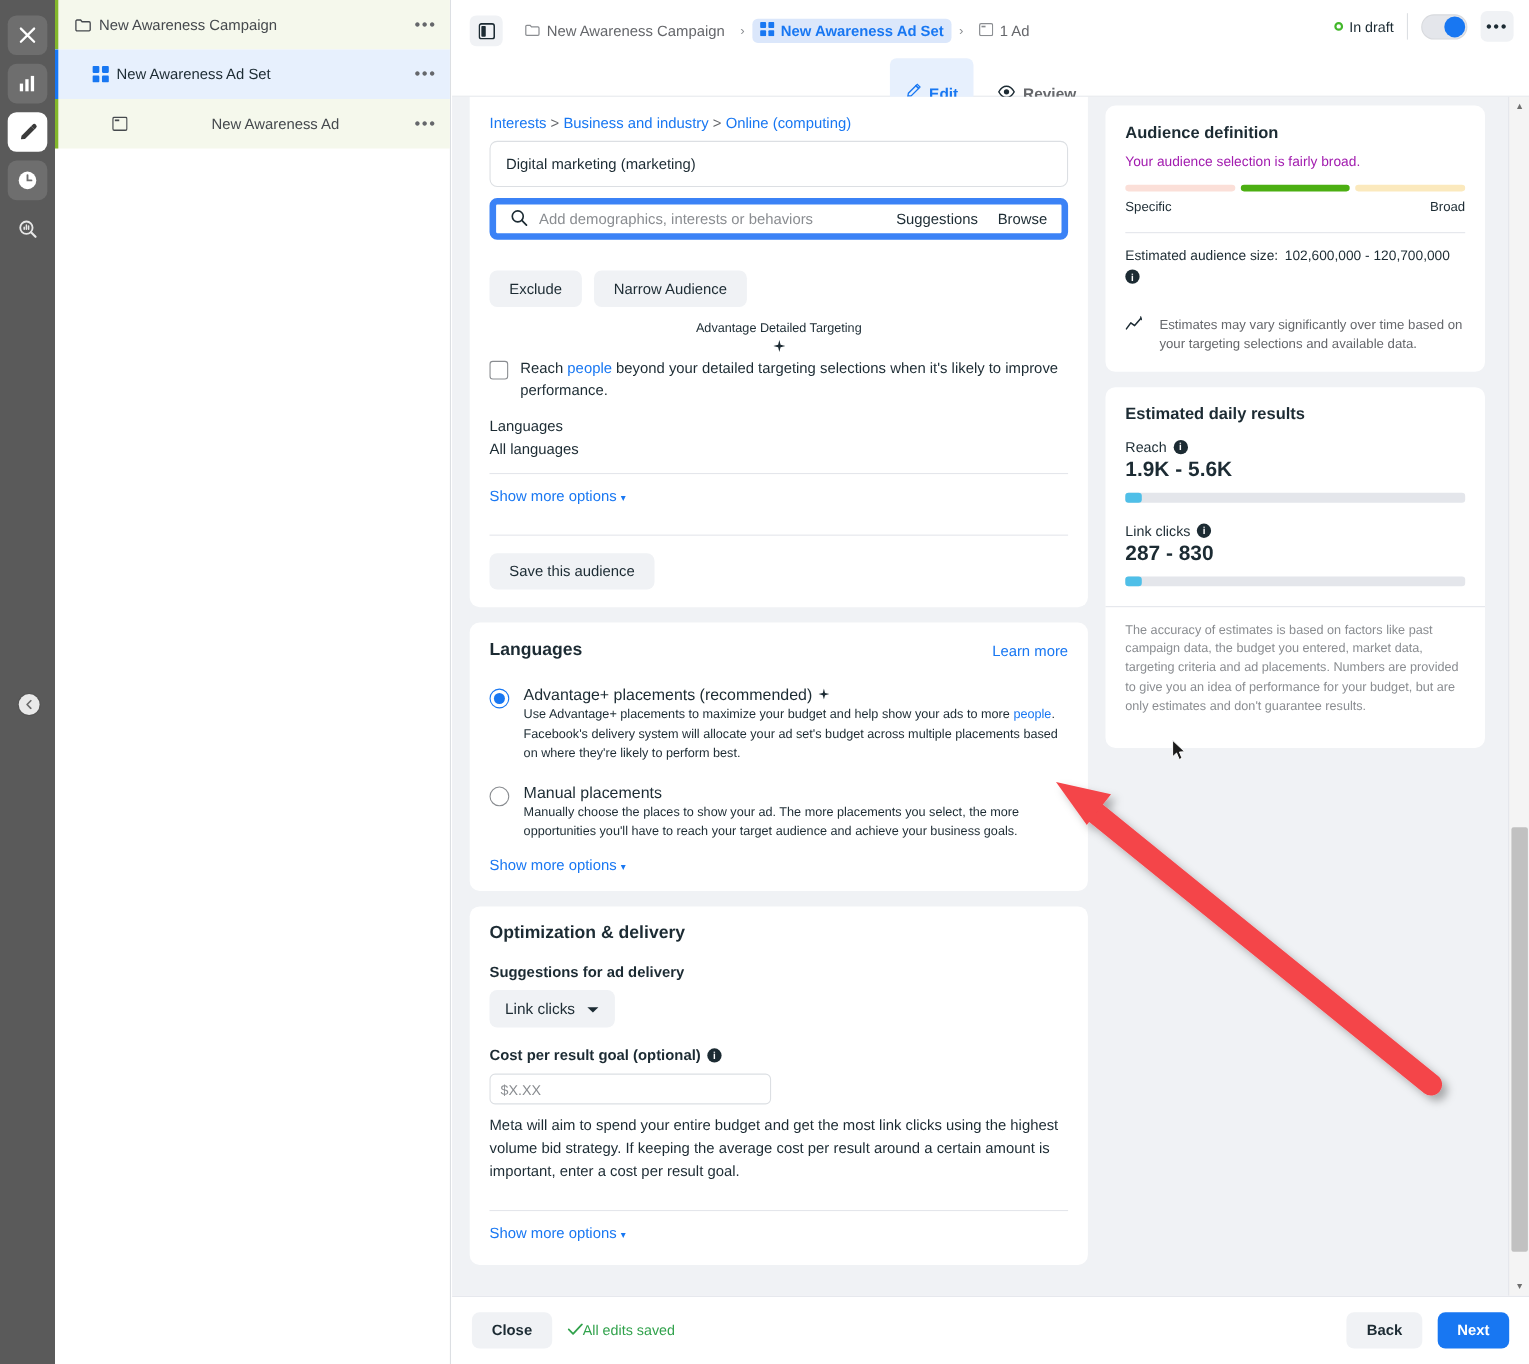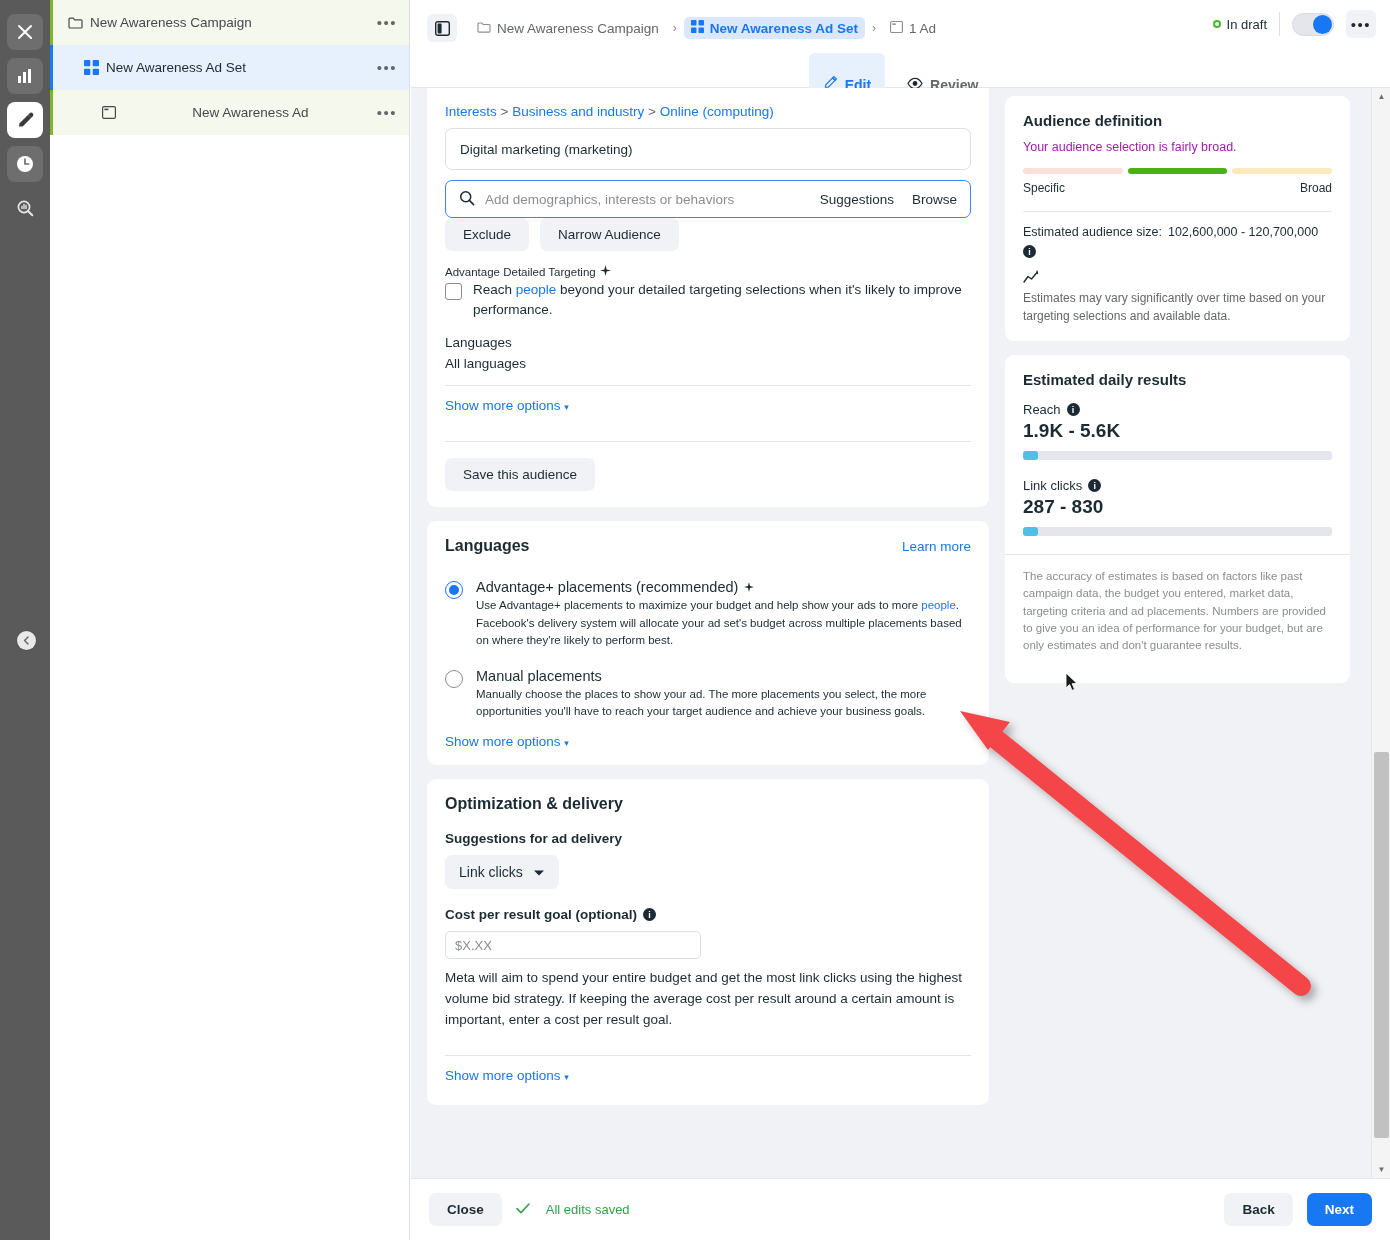--- a/index.html
+++ b/index.html
@@ -112,29 +112,29 @@
 
   .link { color:#1877f2; }
   .crumb-interest { font-size:13.5px; color:#1877f2; margin-bottom:9px; }
   .crumb-interest .gt { color:#65676b; }
   .chipbox {
     border:1px solid #dcdfe3; border-radius:7px; height:42px; display:flex;
     align-items:center; padding:0 14px; font-size:13.5px; color:#1c2b33;
     background:#fff; margin-bottom:10px;
   }
   .searchbox {
-    border:1px solid #3b82f6; border-radius:7px; height:38px; display:flex;
-    align-items:center; padding:0 13px; background:#fff; gap:10px; margin-bottom:0;
+    border:6px solid #3b82f6; border-radius:7px; height:38px; display:flex;
+    align-items:center; padding:0 13px; background:#fff; gap:10px; margin-bottom:28px;
   }
   .searchbox .ph { flex:1; color:#8a8d91; font-size:13.5px; }
   .searchbox .act { font-size:13.5px; color:#1c2b33; margin-left:12px; }
   .btnrow { display:flex; gap:11px; margin-bottom:14px; }
   .gbtn { background:#f0f2f5; border-radius:7px; padding:9px 18px; font-size:13.5px;
           color:#1c2b33; font-weight:400; }
-  .mini-h { font-size:11.5px; color:#1c2b33; display:flex; align-items:center; gap:4px; margin-bottom:2px;}
+  .mini-h { font-size:11.5px; color:#1c2b33; display:flex; align-items:center; gap:4px; margin-bottom:2px;flex-direction:column;}
   .ckrow { display:flex; gap:11px; align-items:flex-start; }
   .ckbox { width:17px; height:17px; border:1px solid #8a8d91; border-radius:3px; flex:0 0 17px; margin-top:3px; background:#fff;}
   .cktxt { font-size:13.5px; line-height:1.45; color:#1c2b33; }
   .sec-label { font-weight:normal; font-size:13.5px; margin-top:16px; }
   .sec-val { font-size:13.5px; margin-top:6px; color:#1c2b33; }
   .hr { height:1px; background:#e4e6eb; margin:14px 0 12px; }
   .showmore { color:#1877f2; font-size:13.5px; }
   .caret { font-size:9px; }
 
   .card-h { display:flex; justify-content:space-between; align-items:center; }
@@ -165,21 +165,21 @@
 
   
   .sidecard { background:#fff; border-radius:9px; margin-bottom:14px; padding:16px 18px; }
   .side-title { font-size:15px; font-weight:bold; margin-bottom:11px; }
   .side-sub { font-size:12.5px; color:#a21caf; margin-bottom:14px; }
   .meter { display:flex; gap:5px; margin-bottom:7px; }
   .meter i { height:6px; border-radius:4px; flex:1; display:block; }
   .meter-lbls { display:flex; justify-content:space-between; font-size:12px; color:#1c2b33; }
   .side-hr { height:1px; background:#e4e6eb; margin:16px 0 13px; }
   .est-line { font-size:12.5px; display:flex; align-items:center; gap:6px; flex-wrap:wrap;}
-  .note { display:flex; gap:0; margin-top:12px; font-size:12px; color:#65676b; line-height:1.45;flex-direction:column;}
+  .note { display:flex; gap:14px; margin-top:29px; font-size:12px; color:#65676b; line-height:1.45;}
   .kpi-label { font-size:13px; display:flex; align-items:center; gap:6px; color:#1c2b33;}
   .kpi-val { font-size:19px; font-weight:bold; margin-top:3px; color:#1c2b33;}
   .bar { height:9px; border-radius:3px; background:#e4e6eb; margin-top:9px; position:relative; }
   .bar b { position:absolute; left:0; top:0; bottom:0; width:5%; background:#4fbfe8; border-radius:3px; display:block;}
   .disc { font-size:11.5px; color:#8a8d91; line-height:1.5; }
 
   .info { width:13px;height:13px;border-radius:50%;background:#1c2b33;color:#fff;
           font-size:9px;display:inline-flex;align-items:center;justify-content:center;
           font-weight:bold; flex:0 0 13px;}
 
@@ -191,21 +191,21 @@
   #vscroll .arrowup{ top:0; } #vscroll .arrowdn{ bottom:0; }
   #vthumb { position:absolute; left:2px; width:15px; top:664px; height:386px; background:#c1c1c1; border-radius:2px; }
 
   
   #footer {
     height:62px; flex:0 0 62px; background:#fff; border-top:1px solid #e4e6eb;
     display:flex; align-items:center; padding:0 18px; gap:14px;
   }
   .fbtn { background:#f0f2f5; border-radius:7px; padding:9px 18px; font-size:13.5px; font-weight:600; color:#1c2b33; }
   .fbtn.primary { background:#1877f2; color:#fff; }
-  #saved { color:#31a24c; font-size:13px; display:flex; align-items:center; gap:16px; }
+  #saved { color:#31a24c; font-size:13px; display:flex; align-items:center; gap:0; }
   #fspacer { flex:1; }
 
   
   #cursor { position:absolute; left:1065px; top:672px; width:14px; height:20px; }
   #arrow-layer { position:absolute; left:0; top:0; width:1390px; height:1240px; pointer-events:none; }
 </style>
 </head>
 <body>
 
 <div id="rail">

